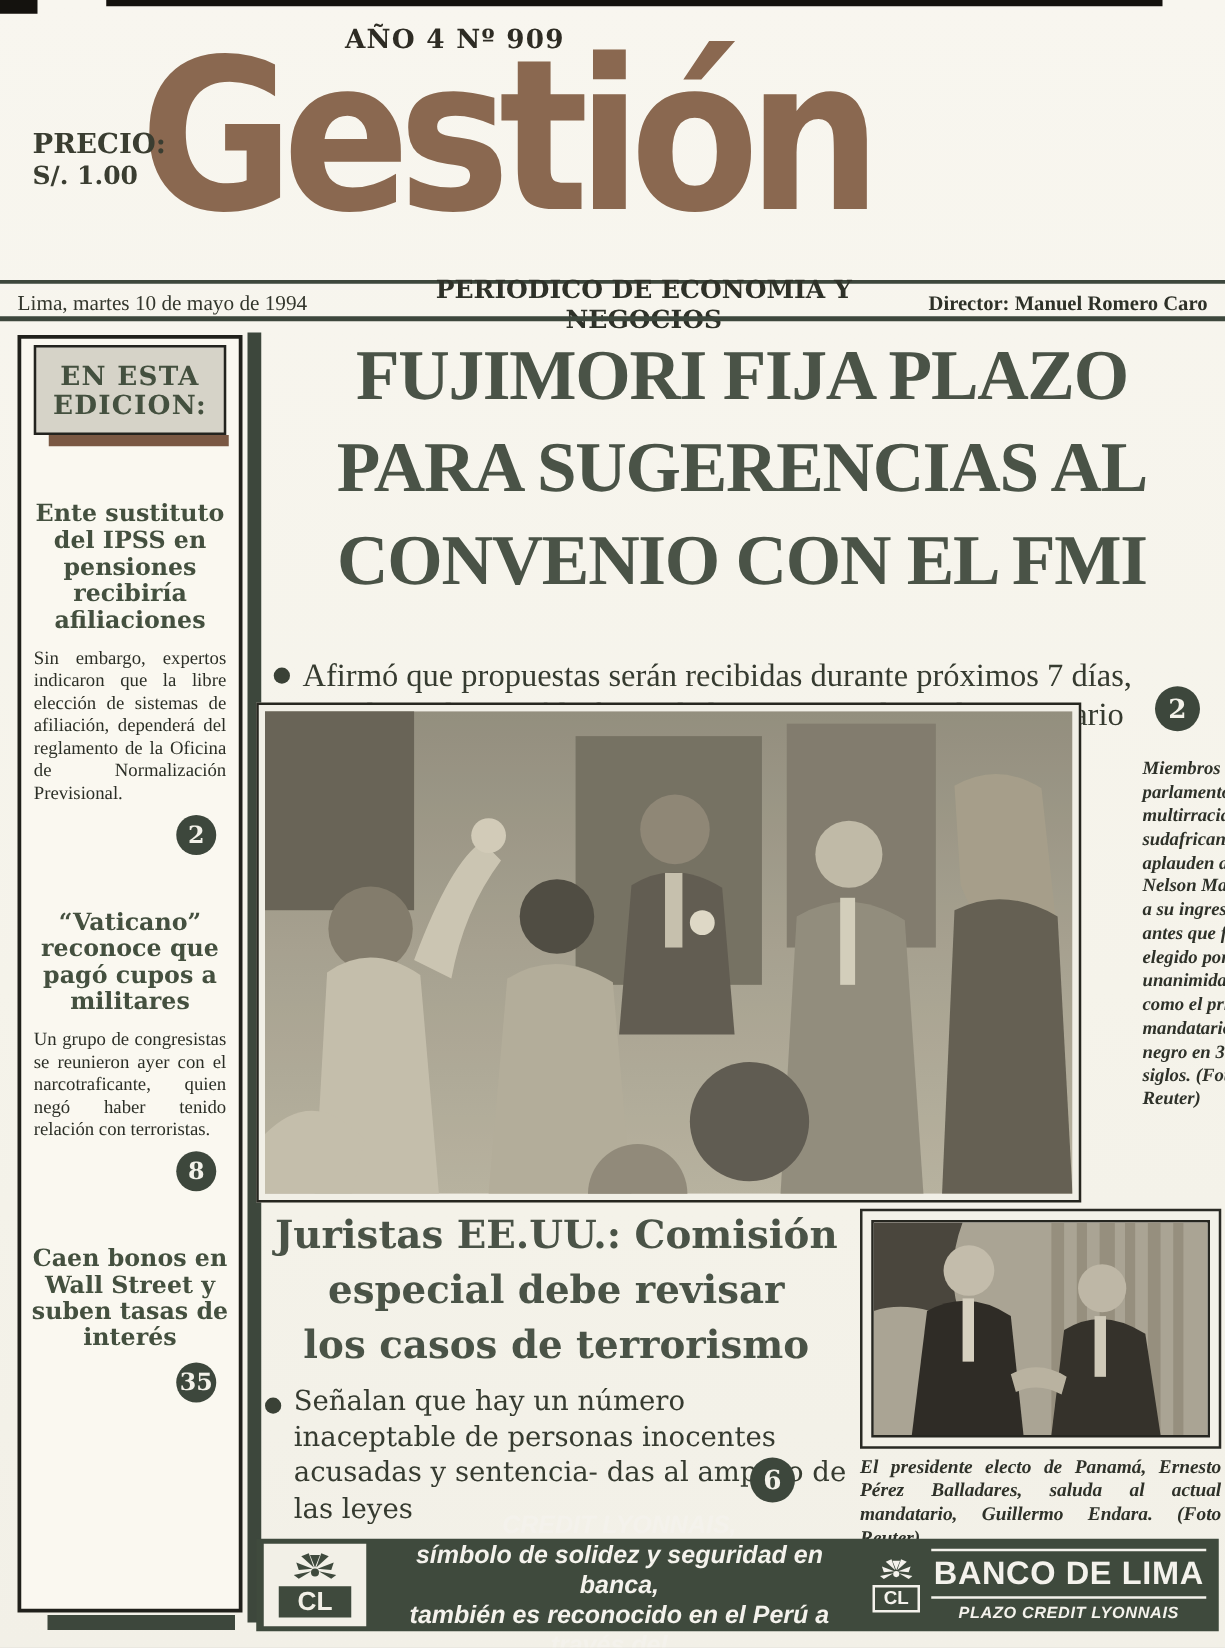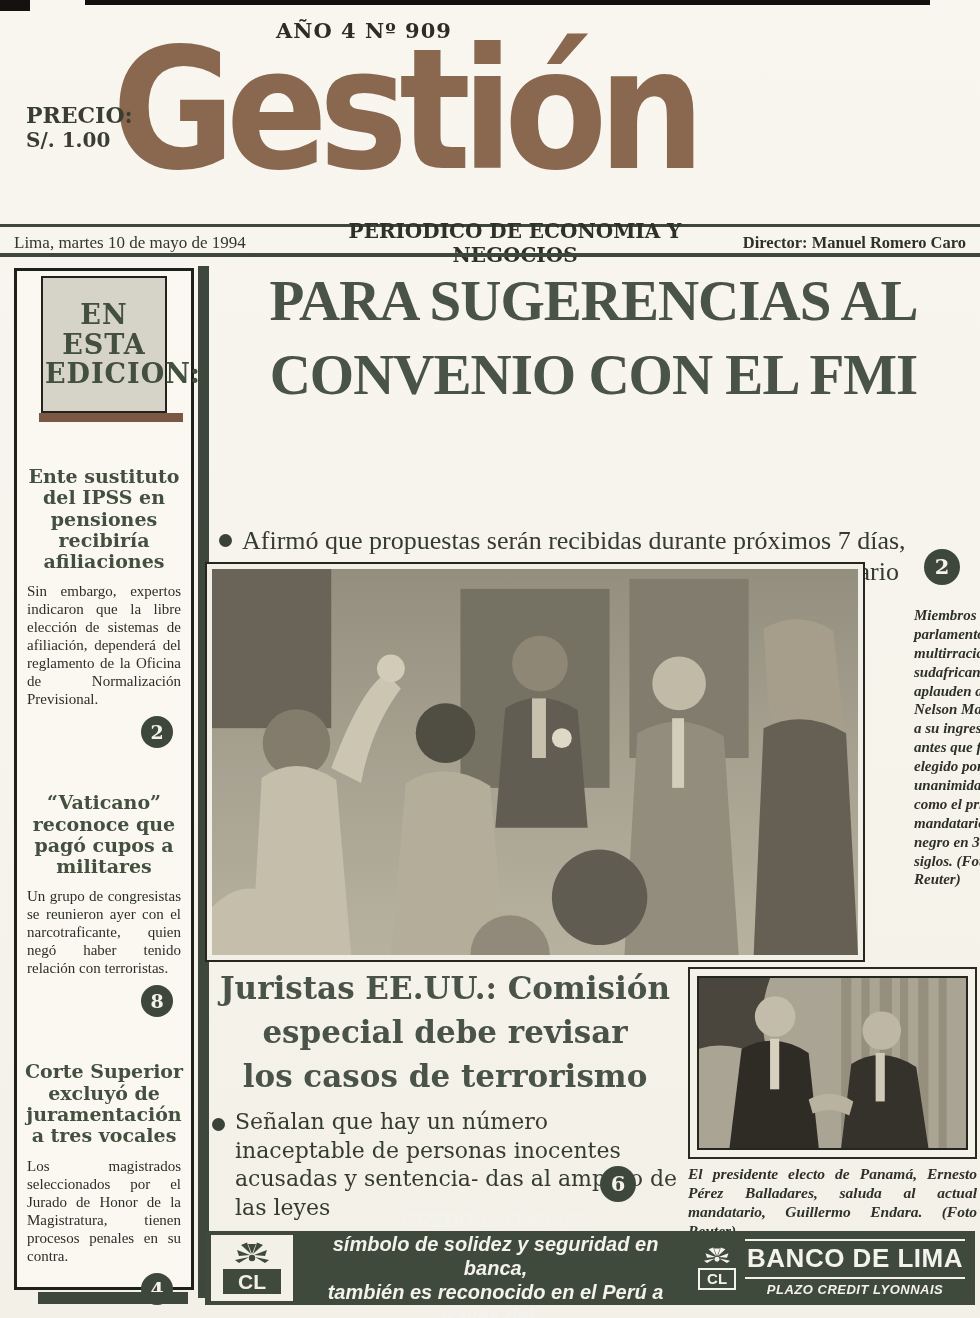--- a/index.html
+++ b/index.html
@@ -32,23 +32,23 @@
   .director { width:250px; text-align:right; font-weight:bold; font-size:16.5px; color:#2e3128; }
 
   
   .vert-bar { position:absolute; left:198px; top:266px; width:11px; height:1032px; background:#3d473c; }
   .sidebar {
     position:absolute; left:14px; top:268px; width:180px; height:1022px;
     border:3px solid #20201b; background:#faf8f0; text-align:center;
   }
   .sidebar-shadow { position:absolute; left:38px; top:1292px; width:150px; height:12px; background:#3d473c; }
   .sb-header {
-    margin:5px auto 0; width:126px; border:2px solid #23231e; background:#d6d3c8;
-    font-family:"DejaVu Serif",serif; font-weight:bold; font-size:27px; line-height:1.1;
-    color:#44503f; padding:22px 2px; letter-spacing:1px;
+    margin:5px auto 0; width:154px; border:2px solid #23231e; background:#d6d3c8;
+    font-family:"DejaVu Serif",serif; font-weight:bold; font-size:21px; line-height:1.1;
+    color:#44503f; padding:11px 2px; letter-spacing:1px;
   }
   .sb-brown-bar { margin:0 8px 0 22px; height:9px; background:#7a5843; }
   .sb-item { margin-top:16px; }
   .sb-item.i2 { margin-top:30px; }
   .sb-item.i3 { margin-top:40px; }
   .sb-item.i4 { margin-top:36px; }
   .sb-title { font-family:"DejaVu Serif",serif; font-weight:bold; font-size:19px; line-height:1.12; color:#44503f; padding:0 4px;margin-top:44px; }
   .sb-body { margin:10px 10px 0; text-align:justify; font-size:15px; line-height:1.2; color:#2c2f27; }
   .sb-page { display:block; width:32px; height:32px; border-radius:50%; background:#3d473c; color:#f4f2ea;
     font-family:"DejaVu Serif",serif; font-weight:bold; font-size:19px; line-height:32px; text-align:center;
@@ -138,34 +138,30 @@
       <div class="sb-body">Sin embargo, expertos indicaron que la libre elección de sistemas de afiliación, dependerá del reglamento de la Oficina de Normalización Previsional.</div>
       <span class="sb-page">2</span>
     </div>
 
     <div class="sb-item i2">
       <div class="sb-title">“Vaticano” reconoce que pagó cupos a militares</div>
       <div class="sb-body">Un grupo de congresistas se reunieron ayer con el narcotraficante, quien negó haber tenido relación con terroristas.</div>
       <span class="sb-page">8</span>
     </div>
 
-    <div class="sb-item i3">
-      <div class="sb-title">Corte Superior excluyó de juramentación a tres vocales</div>
-      <div class="sb-body">Los magistrados seleccionados por el Jurado de Honor de la Magistratura, tienen procesos penales en su contra.</div>
-      <span class="sb-page">4</span>
-    </div>
 
     <div class="sb-item i4">
       <div class="sb-title">Caen bonos en Wall Street y suben tasas de interés</div>
       <span class="sb-page">35</span>
     </div>
   </div>
   <div class="sidebar-shadow"></div>
 
   <div class="headline">
+    <span style="display:block">FUJIMORI FIJA PLAZO</span>
     <span style="display:block">PARA SUGERENCIAS AL</span>
     <span style="display:block">CONVENIO CON EL FMI</span>
   </div>
   <div class="subhead">
     <span class="dot"></span>
     <span>Afirmó que propuestas serán recibidas durante próximos 7 días, para lo cual retrasó la firma de la carta con el Fondo Monetario</span>
   </div>
   <div class="page-circle pc-lead">2</div>
 
   <div class="main-photo">

